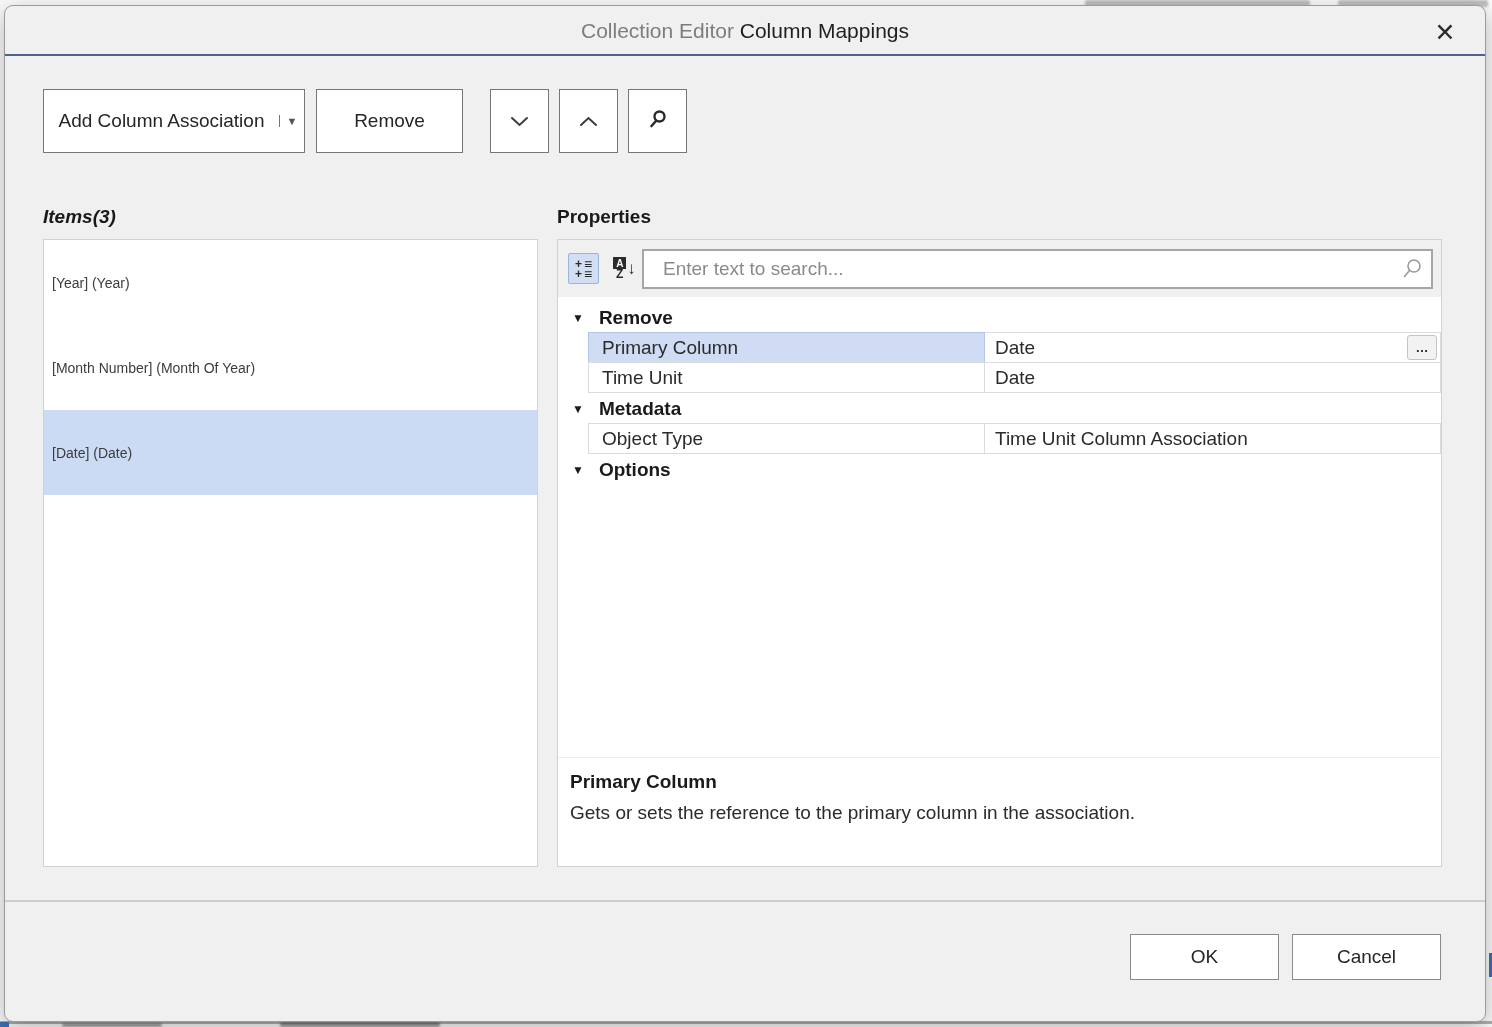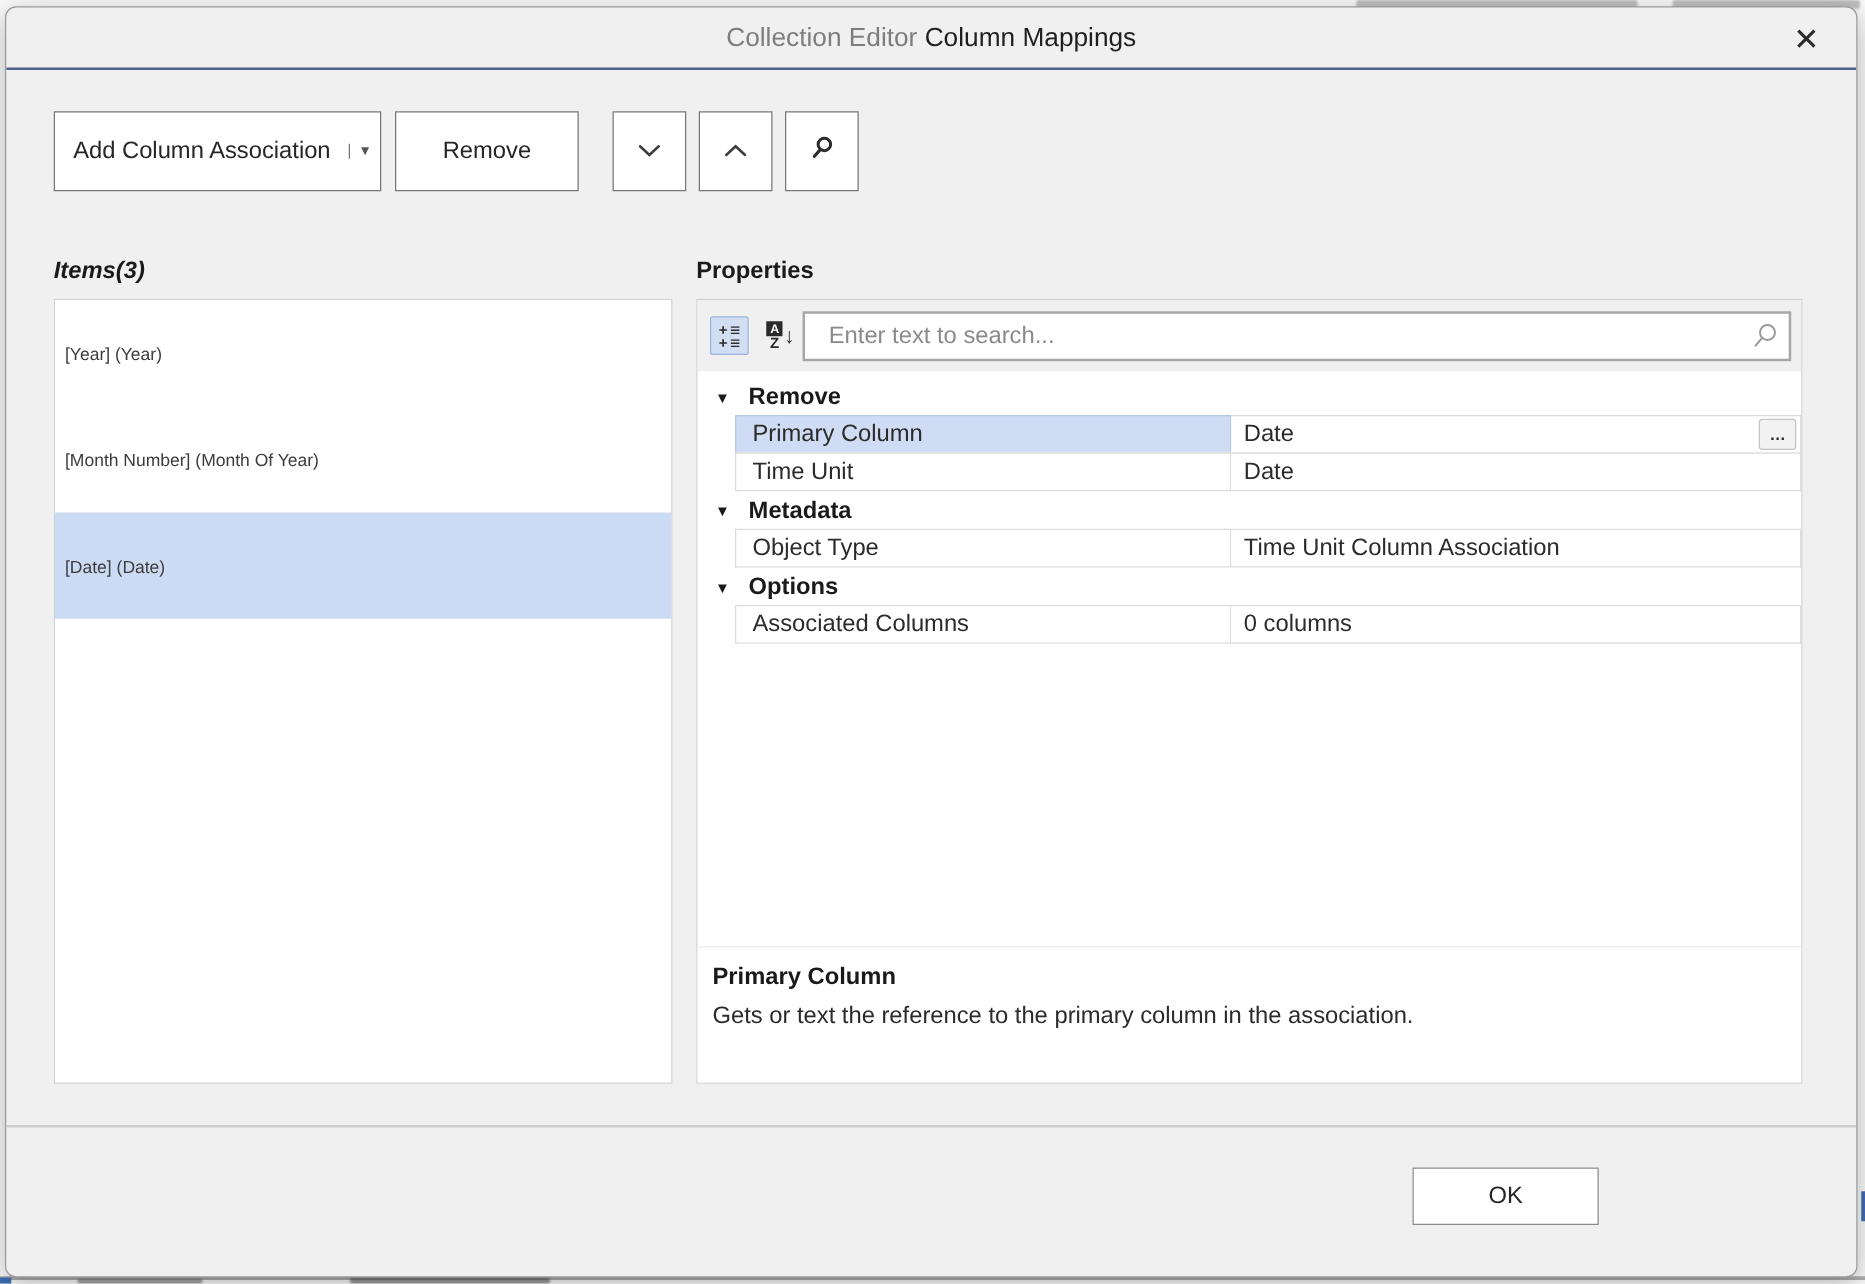--- a/index.html
+++ b/index.html
@@ -214,29 +214,26 @@
           <span class="cat-name">Metadata</span>
         </div>
         <div class="prop-row">
           <div class="prop-name">Object Type</div>
           <div class="prop-value">Time Unit Column Association</div>
         </div>
         <div class="cat-row">
           <span class="cat-tri">▼</span>
           <span class="cat-name">Options</span>
         </div>
-        <div class="prop-row">
-          <div class="prop-name">Associated Columns</div>
-          <div class="prop-value">0 columns</div>
-        </div>
       </div>
 
     <div class="prop-desc">
       <div class="desc-title">Primary Column</div>
-      <div class="desc-text">Gets or text the reference to the primary column in the association.</div>
+      <div class="desc-text">Gets or sets the reference to the primary column in the association.</div>
     </div>
   </div>
 
   <div class="footer">
     <button class="btn ok-btn">OK</button>
+    <button class="btn cancel-btn">Cancel</button>
   </div>
 
 </div>
 
 </body></html>

